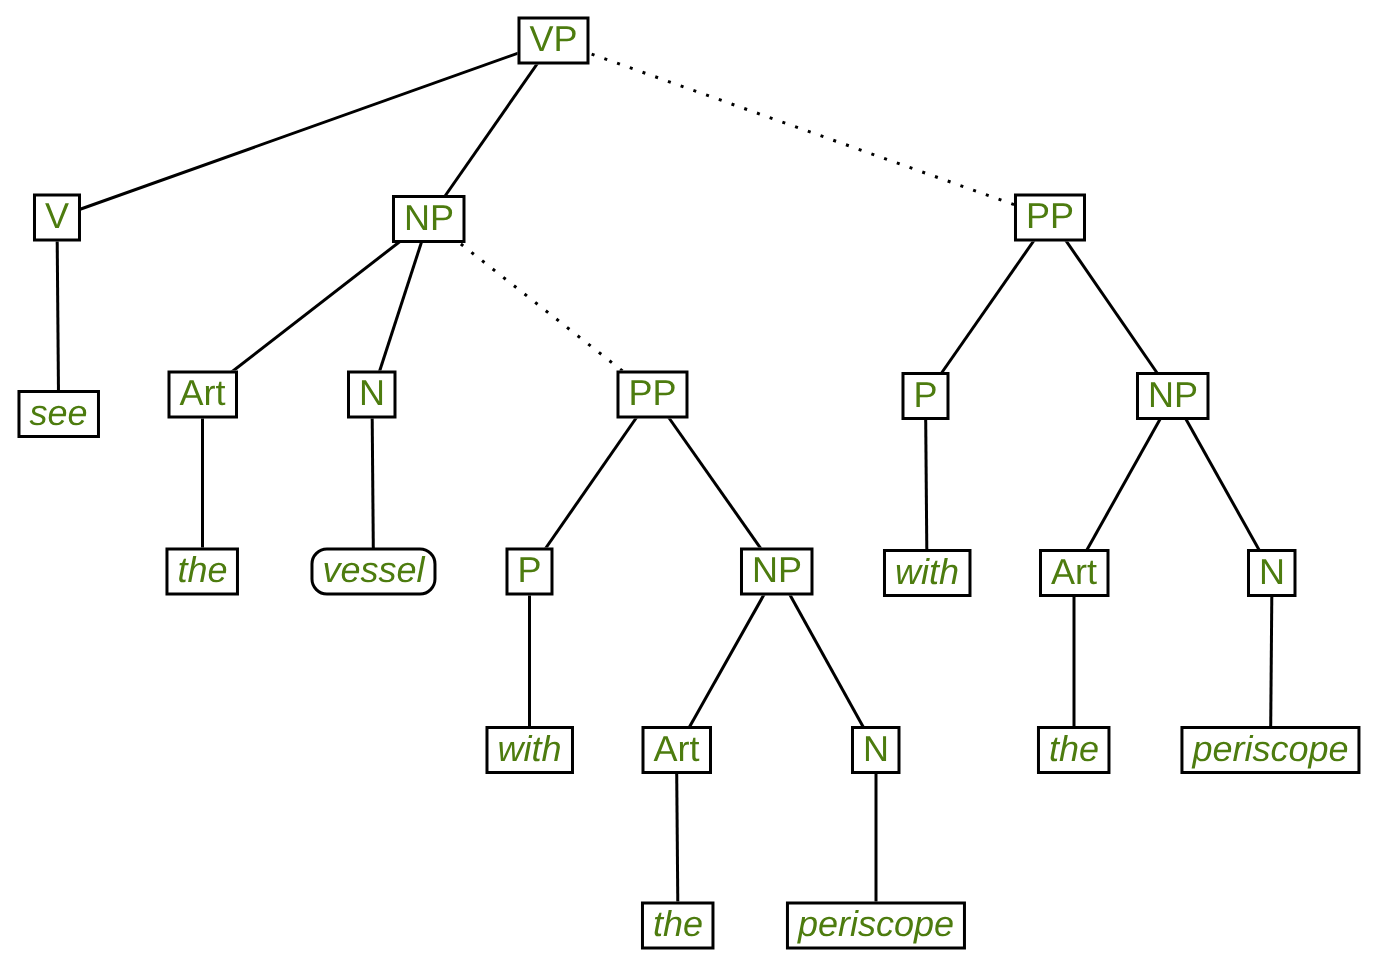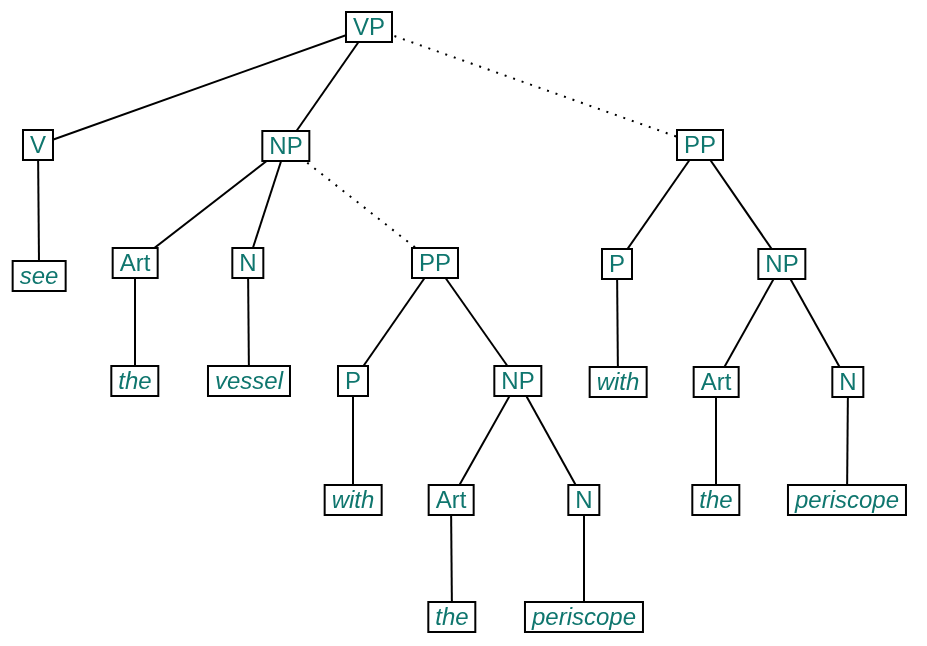--- a/index.html
+++ b/index.html
@@ -28,21 +28,21 @@
     fill: none;
   }
   .edge.dotted {
     stroke-dasharray: 2 7;
   }
   .node {
     position: absolute;
     transform: translate(-50%, -50%);
     background: var(--boxfill, #ffffff);
     border: 2px solid var(--boxline, #000000);
-    color: #0f766e;
+    color: #4d7c0f;
     font-size: 24px;
     line-height: 26px;
     padding: 1px 6px;
     white-space: nowrap;
     text-align: left;
   }
   .node.italic {
     font-style: italic;
   }
 </style>
@@ -80,21 +80,21 @@
       <div class="node" style="left: 38px; top: 145px;">V</div>
       <div class="node" style="left: 286px; top: 146px;">NP</div>
       <div class="node" style="left: 700px; top: 145px;">PP</div>
       <div class="node italic" style="left: 39px; top: 276px;">see</div>
       <div class="node" style="left: 135px; top: 263px;">Art</div>
       <div class="node" style="left: 248px; top: 263px;">N</div>
       <div class="node" style="left: 435px; top: 263px;">PP</div>
       <div class="node" style="left: 617px; top: 264px;">P</div>
       <div class="node" style="left: 782px; top: 264px;">NP</div>
       <div class="node italic" style="left: 135px; top: 381px;">the</div>
-      <div class="node italic" style="left: 249px; top: 381px;">vessel</div>
+      <div class="node italic" style="left: 249px; top: 381px; border-radius: 11px;">vessel</div>
       <div class="node" style="left: 353px; top: 381px;">P</div>
       <div class="node" style="left: 518px; top: 381px;">NP</div>
       <div class="node italic" style="left: 618px; top: 382px;">with</div>
       <div class="node" style="left: 716px; top: 382px;">Art</div>
       <div class="node" style="left: 848px; top: 382px;">N</div>
       <div class="node italic" style="left: 353px; top: 500px;">with</div>
       <div class="node" style="left: 451px; top: 500px;">Art</div>
       <div class="node" style="left: 584px; top: 500px;">N</div>
       <div class="node italic" style="left: 716px; top: 500px;">the</div>
       <div class="node italic" style="left: 847px; top: 500px;">periscope</div>

